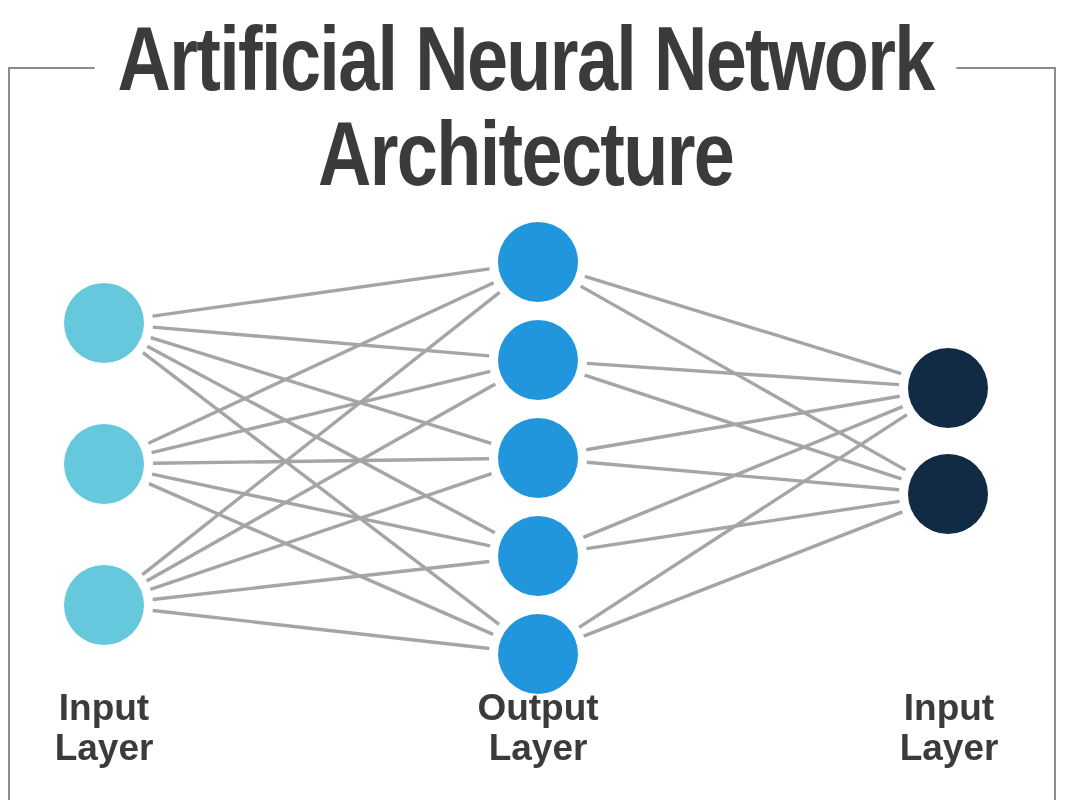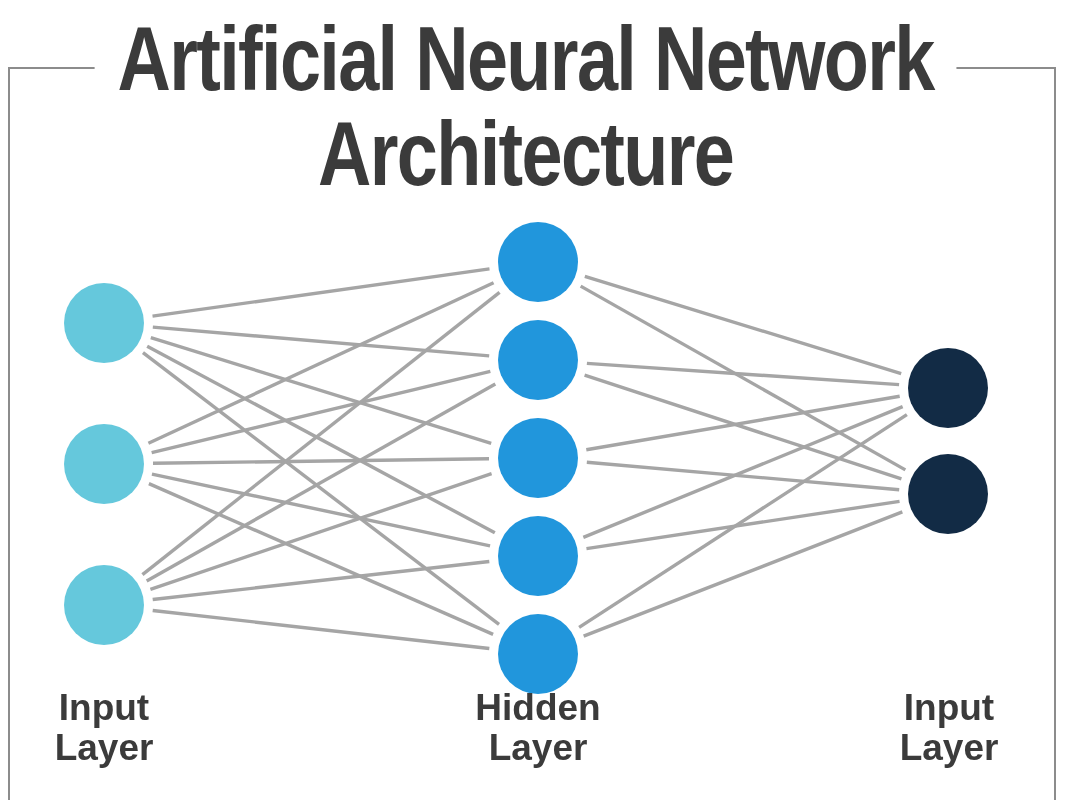--- a/index.html
+++ b/index.html
@@ -126,21 +126,21 @@
       <span>Architecture</span>
     </div>
   </div>
 
   <div class="layer-label label-input">
     <span>Input</span><br>
     <span>Layer</span>
   </div>
 
   <div class="layer-label label-hidden">
-    <span>Hidden</span><br>
+    <span>Output</span><br>
     <span>Layer</span>
   </div>
 
   <div class="layer-label label-output">
     <span>Input</span><br>
     <span>Layer</span>
   </div>
 
 </div>
 

